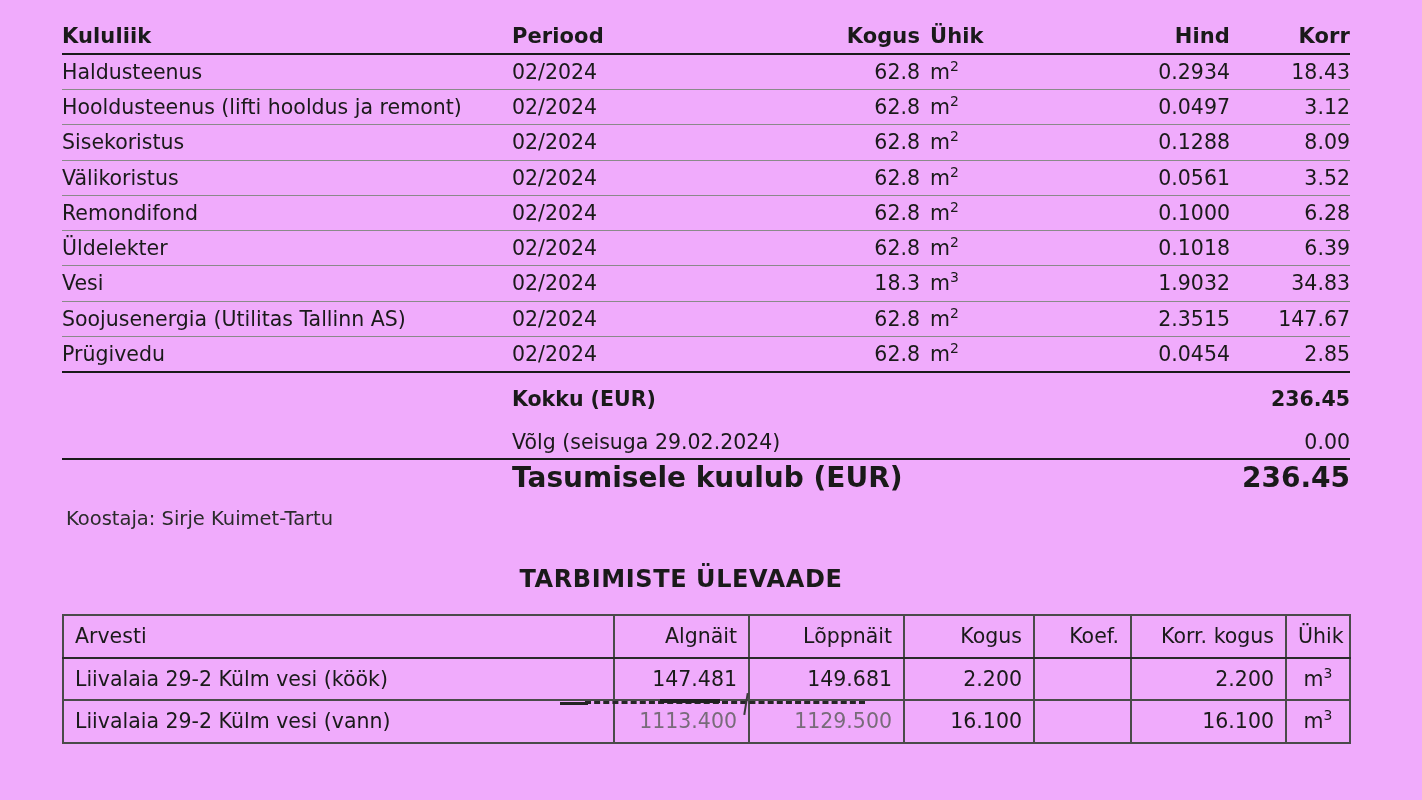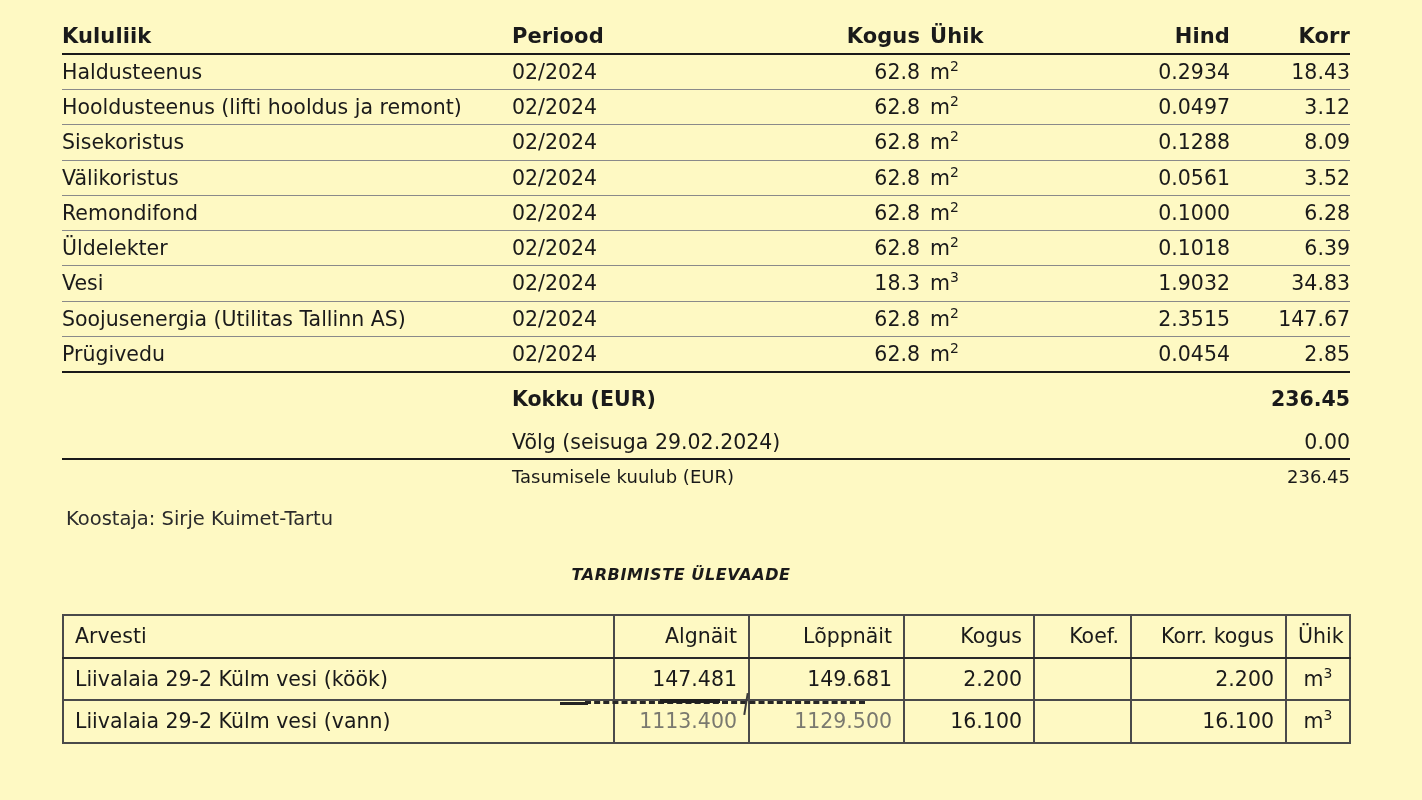--- a/index.html
+++ b/index.html
@@ -16,21 +16,21 @@
     position: relative;
   }
 
   
   .page {
     position: absolute;
     left: 0;
     top: 0;
     width: 1422px;
     height: 800px;
-    background: #fef9c3;
+    background: #f0abfc;
   }
 
   
   .cost-table {
     position: absolute;
     left: 62px;
     top: 24px;
     width: 1288px;
     border-collapse: collapse;
     table-layout: fixed;
@@ -91,24 +91,23 @@
   }
   .tot-row td.label { padding-left: 0; }
   .tot-row td.num { text-align: right; }
   .tot-row.bold td { font-weight: bold; }
 
   .tot-rule-mid td {
     border-top: 2.6px solid #1a1a1a;
     height: 0; font-size: 0; line-height: 0; padding: 0;
   }
   .grand-row td {
-    padding-top: 6px;
     padding-bottom: 2px;
-    font-weight: normal;
-    font-size: 18px;
+    font-weight: bold;
+    font-size: 28px;
     line-height: 1.25;
   }
   .grand-row td.num { text-align: right; }
 
   
   .koostaja {
     position: absolute;
     left: 66px;
     top: 507px;
     font-size: 19.5px;
@@ -116,24 +115,23 @@
     white-space: nowrap;
   }
 
   
   .section-title {
     position: absolute;
     left: 0;
     top: 565px;
     width: 1422px;
     text-align: center;
-    font-size: 16px;
+    font-size: 24px;
     font-weight: bold;
     letter-spacing: 0.6px;
-    font-style: italic;
   }
   .section-title span { margin-left: -60px; }
 
   
   .meter-table {
     position: absolute;
     left: 62px;
     top: 614px;
     width: 1287px;
     border-collapse: collapse;

